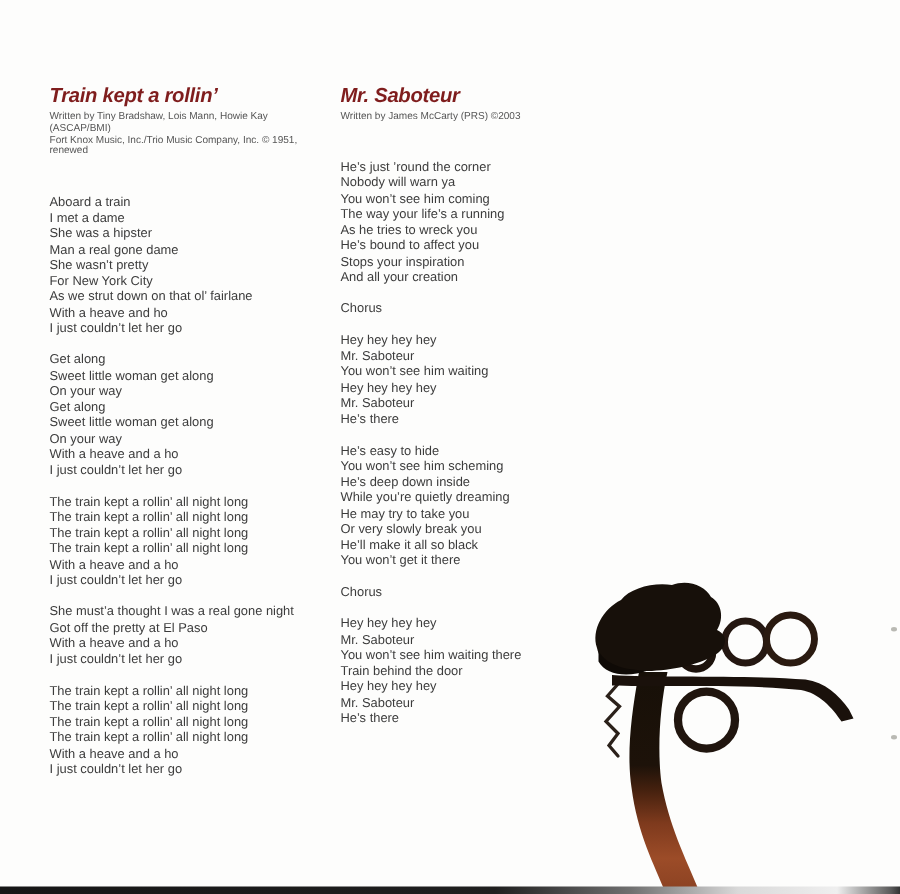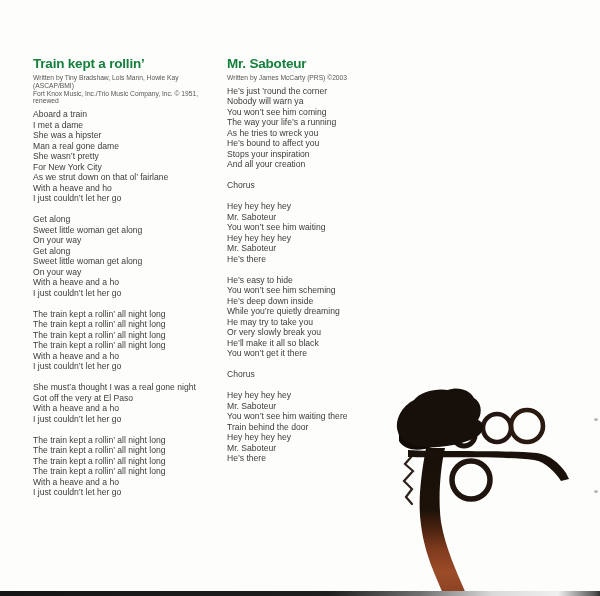--- a/index.html
+++ b/index.html
@@ -5,24 +5,24 @@
   html,body{margin:0;padding:0;background:#ffffff;}
   .page{
     position:relative;width:600px;height:596px;background:#fdfdfc;overflow:hidden;
     font-family:"Liberation Sans",sans-serif;
   }
   .col{position:absolute;top:56px;}
   .col-left{left:33px;width:188px;}
   .col-right{left:227px;width:188px;}
   .song-title{
     margin:0 0 3px 0;font-family:"Liberation Sans",sans-serif;
-    font-size:13.5px;font-weight:bold;color:#15803d;letter-spacing:-0.2px;
+    font-size:13.5px;font-weight:bold;color:#7f1d1d;letter-spacing:-0.2px;font-style:italic;
   }
   .credits{font-size:6.7px;line-height:7.8px;color:#565656;}
-  .stanzas{margin-top:4px;}
+  .stanzas{margin-top:24px;}
   .stanza{margin-bottom:10.5px;}
   .line{font-size:8.6px;line-height:10.5px;color:#3c3c3c;white-space:pre;}
   .photo-svg{position:absolute;left:0;top:0;width:600px;height:596px;}
   .scan-edge{
     position:absolute;left:0;bottom:0;width:600px;height:5px;
     background:linear-gradient(to right,#161616 0%,#1f1f1f 55%,#6f6f6f 70%,#d9d9d9 82%,#efefef 93%,#5a5a5a 99%,#333 100%);
   }
   .speck{position:absolute;width:4px;height:3px;background:#b9b9b3;border-radius:50%;}
   .speck-1{left:594px;top:418px;}
   .speck-2{left:594px;top:490px;}
@@ -63,21 +63,21 @@
         <div class="stanza">
           <div class="line">The train kept a rollin’ all night long</div>
           <div class="line">The train kept a rollin’ all night long</div>
           <div class="line">The train kept a rollin’ all night long</div>
           <div class="line">The train kept a rollin’ all night long</div>
           <div class="line">With a heave and a ho</div>
           <div class="line">I just couldn’t let her go</div>
         </div>
         <div class="stanza">
           <div class="line">She must’a thought I was a real gone night</div>
-          <div class="line">Got off the very at El Paso</div>
+          <div class="line">Got off the pretty at El Paso</div>
           <div class="line">With a heave and a ho</div>
           <div class="line">I just couldn’t let her go</div>
         </div>
         <div class="stanza">
           <div class="line">The train kept a rollin’ all night long</div>
           <div class="line">The train kept a rollin’ all night long</div>
           <div class="line">The train kept a rollin’ all night long</div>
           <div class="line">The train kept a rollin’ all night long</div>
           <div class="line">With a heave and a ho</div>
           <div class="line">I just couldn’t let her go</div>

